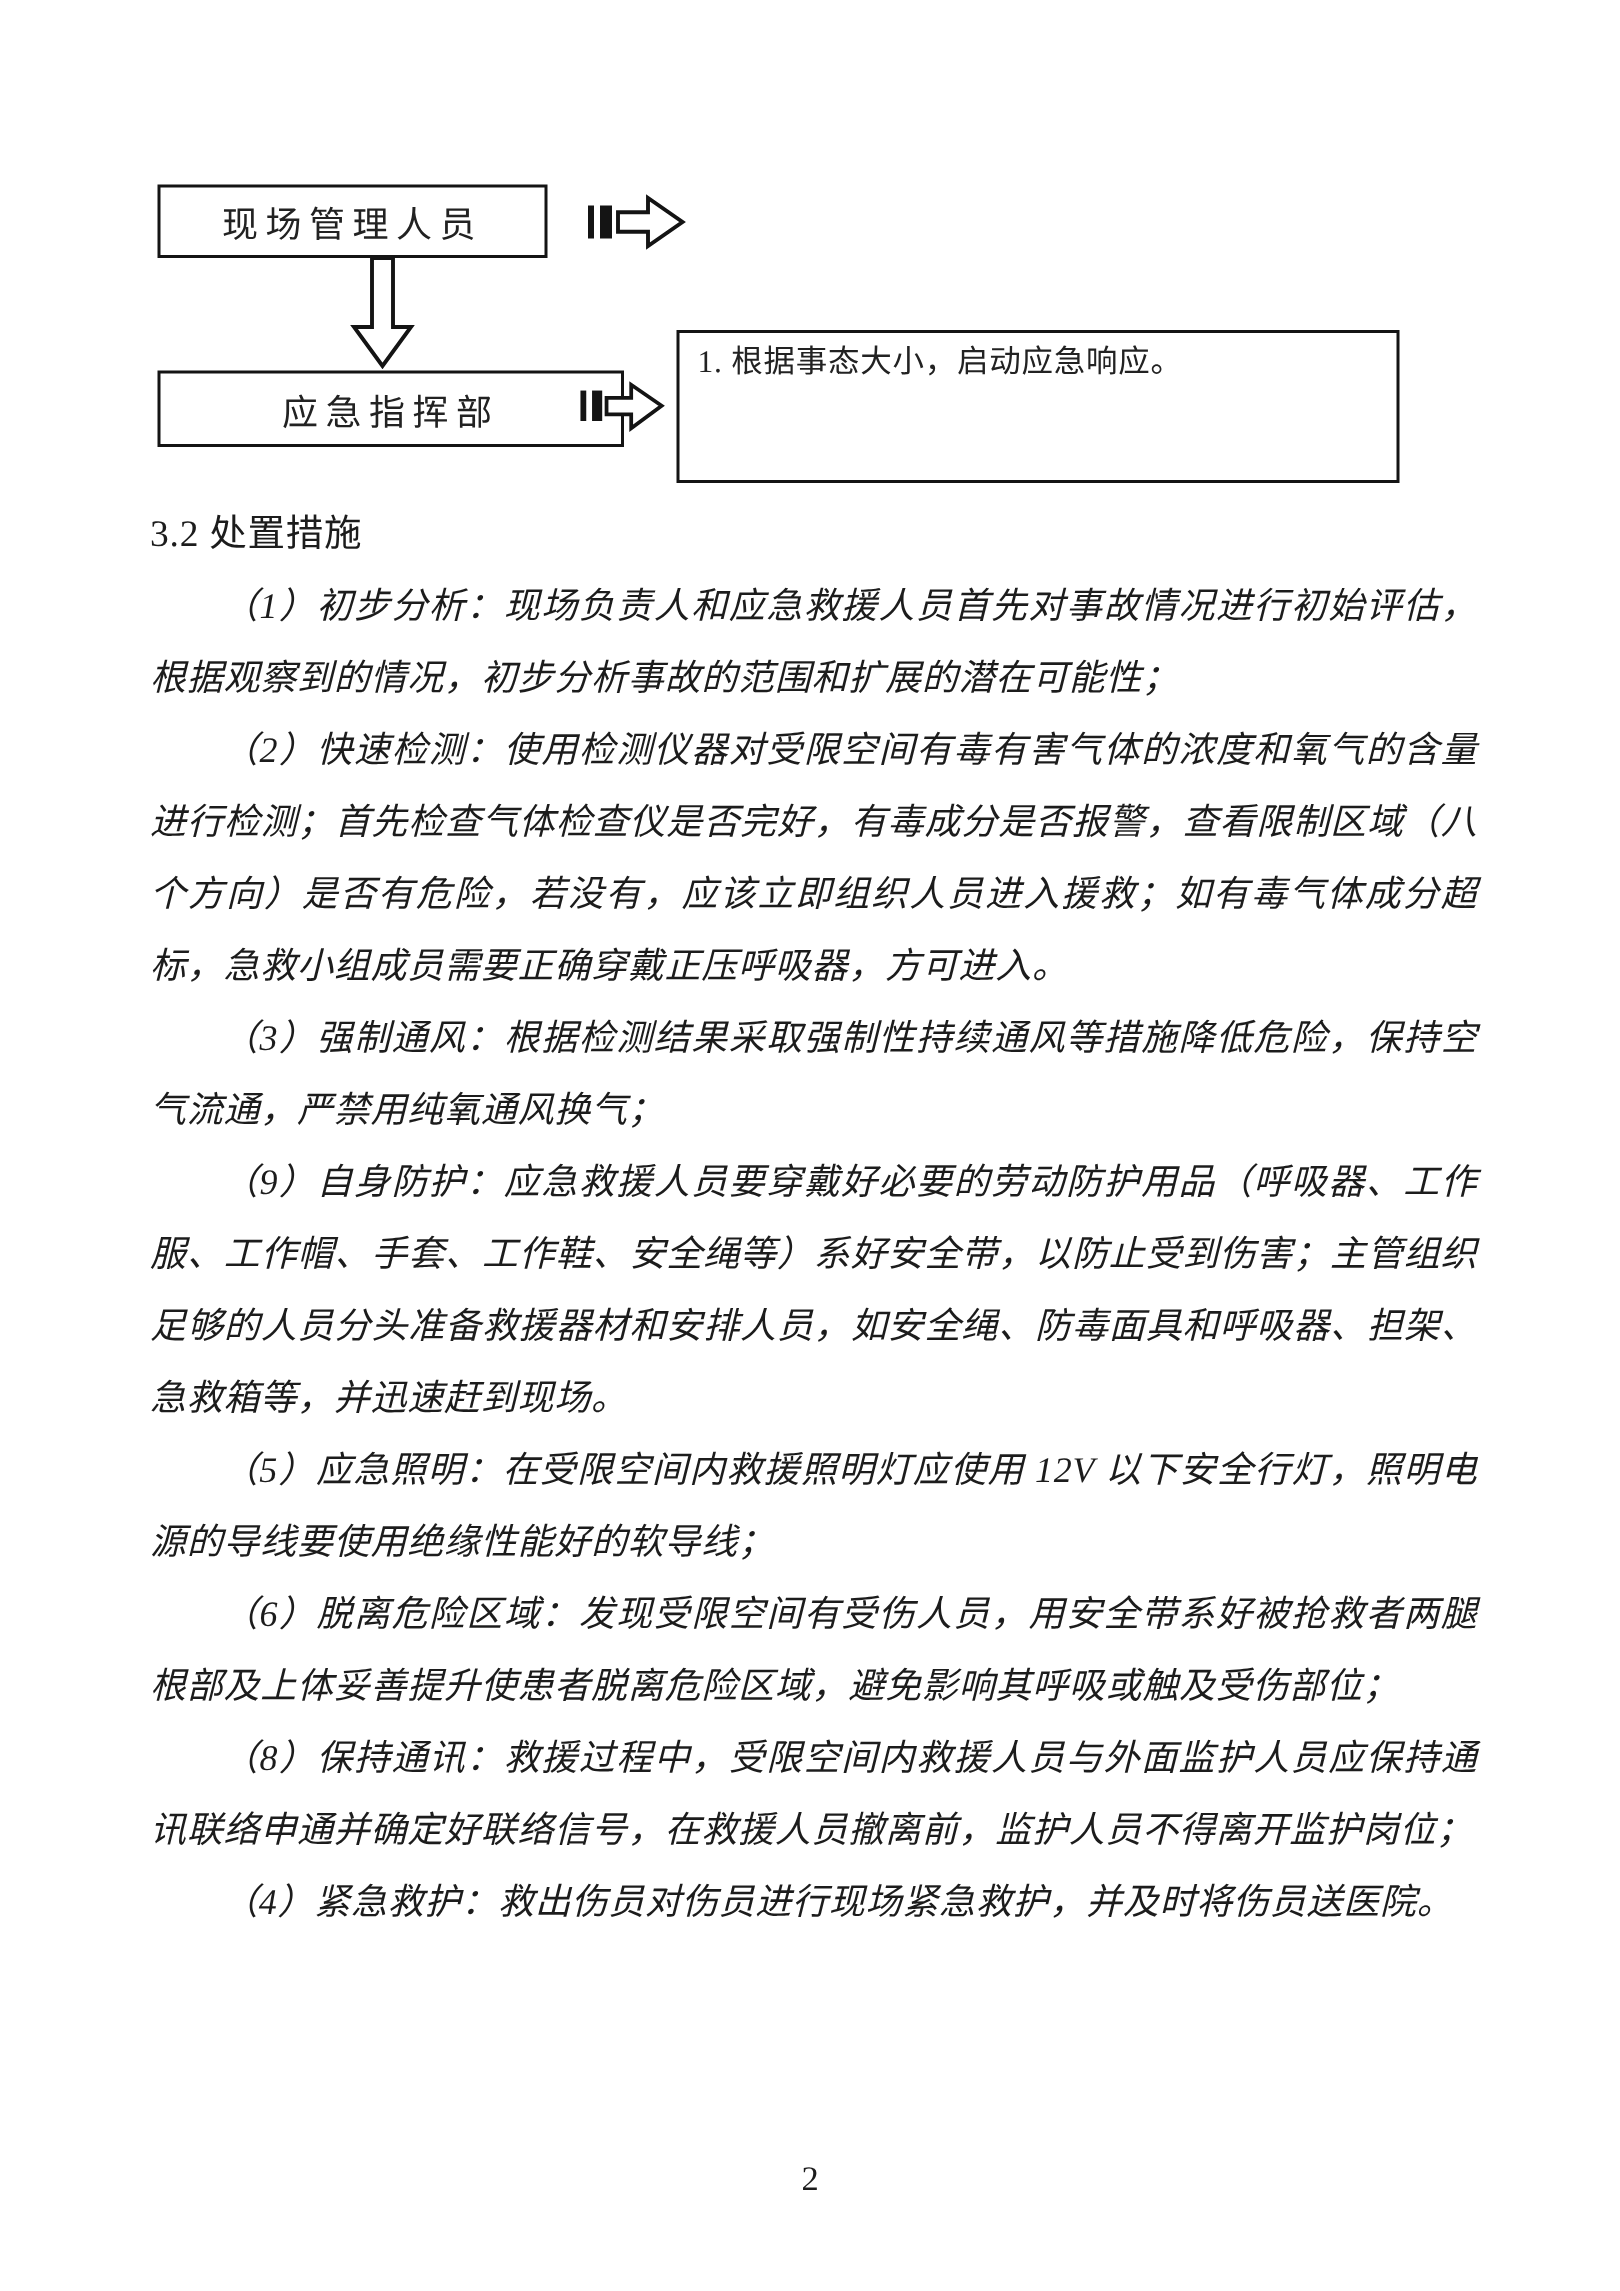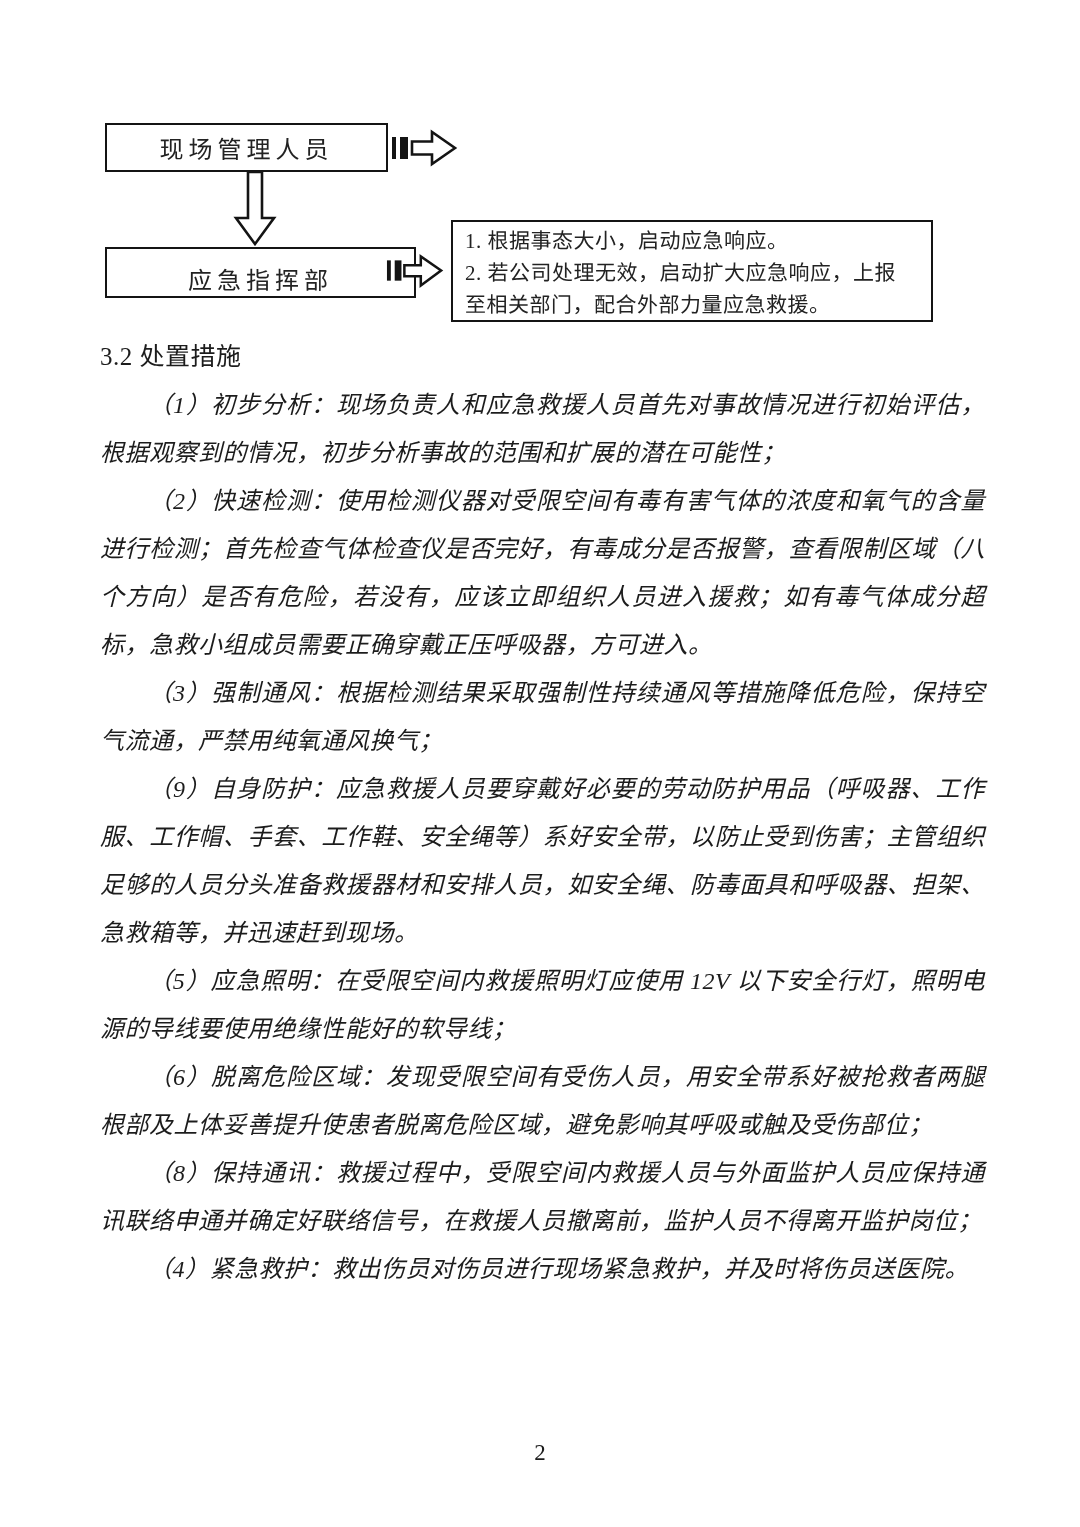--- a/index.html
+++ b/index.html
@@ -23,22 +23,22 @@
     border: 2px solid #141414;
     background: #ffffff;
     display: flex;
     align-items: center;
     justify-content: center;
     font-size: 24px;
     letter-spacing: 5px;
     color: #222;
     box-sizing: border-box;
   }
-  .flow-box.box1 { left: 105px; top: 123px; width: 283px; height: 49px; }
-  .flow-box.box2 { left: 105px; top: 247px; width: 311px; height: 51px; align-items: flex-end; }
+  .flow-box.box1 { left: 105px; top: 123px; width: 260px; height: 49px; }
+  .flow-box.box2 { left: 105px; top: 247px; width: 311px; height: 51px; }
   .arrow-right-1 { position: absolute; left: 391px; top: 129px; width: 68px; height: 38px; }
   .arrow-right-2 { position: absolute; left: 386px; top: 253px; width: 58px; height: 36px; }
   .arrow-down    { position: absolute; left: 232px; top: 171px; width: 46px; height: 75px; }
   .note-box {
     position: absolute;
     left: 451px; top: 220px;
     width: 482px; height: 102px;
     border: 2px solid #141414;
     background: #ffffff;
     box-sizing: border-box;
@@ -109,21 +109,20 @@
     </div>
 
     <svg class="arrow-right-2" viewBox="0 0 60 36">
       <rect x="1" y="7" width="4" height="21" fill="#141414"></rect>
       <rect x="9" y="7" width="7" height="21" fill="#141414"></rect>
       <polygon points="19,12 36,12 36,3 57,17.5 36,33 36,23.5 19,23.5" fill="#ffffff" stroke="#141414" stroke-width="2.6"></polygon>
     </svg>
 
     <div class="note-box">
       <div>1. 根据事态大小，启动应急响应。</div>
-      <div>2. 若公司处理无效，启动扩大应急响应，上报至相关部门，配合外部力量应急救援。</div>
     </div>
 
   </div>
 
   <div class="body-text">
     <h2>3.2 处置措施</h2>
     <p>（1）初步分析：现场负责人和应急救援人员首先对事故情况进行初始评估，根据观察到的情况，初步分析事故的范围和扩展的潜在可能性；</p>
     <p>（2）快速检测：使用检测仪器对受限空间有毒有害气体的浓度和氧气的含量进行检测；首先检查气体检查仪是否完好，有毒成分是否报警，查看限制区域（八个方向）是否有危险，若没有，应该立即组织人员进入援救；如有毒气体成分超标，急救小组成员需要正确穿戴正压呼吸器，方可进入。</p>
     <p>（3）强制通风：根据检测结果采取强制性持续通风等措施降低危险，保持空气流通，严禁用纯氧通风换气；</p>
     <p>（9）自身防护：应急救援人员要穿戴好必要的劳动防护用品（呼吸器、工作服、工作帽、手套、工作鞋、安全绳等）系好安全带，以防止受到伤害；主管组织足够的人员分头准备救援器材和安排人员，如安全绳、防毒面具和呼吸器、担架、急救箱等，并迅速赶到现场。</p>

